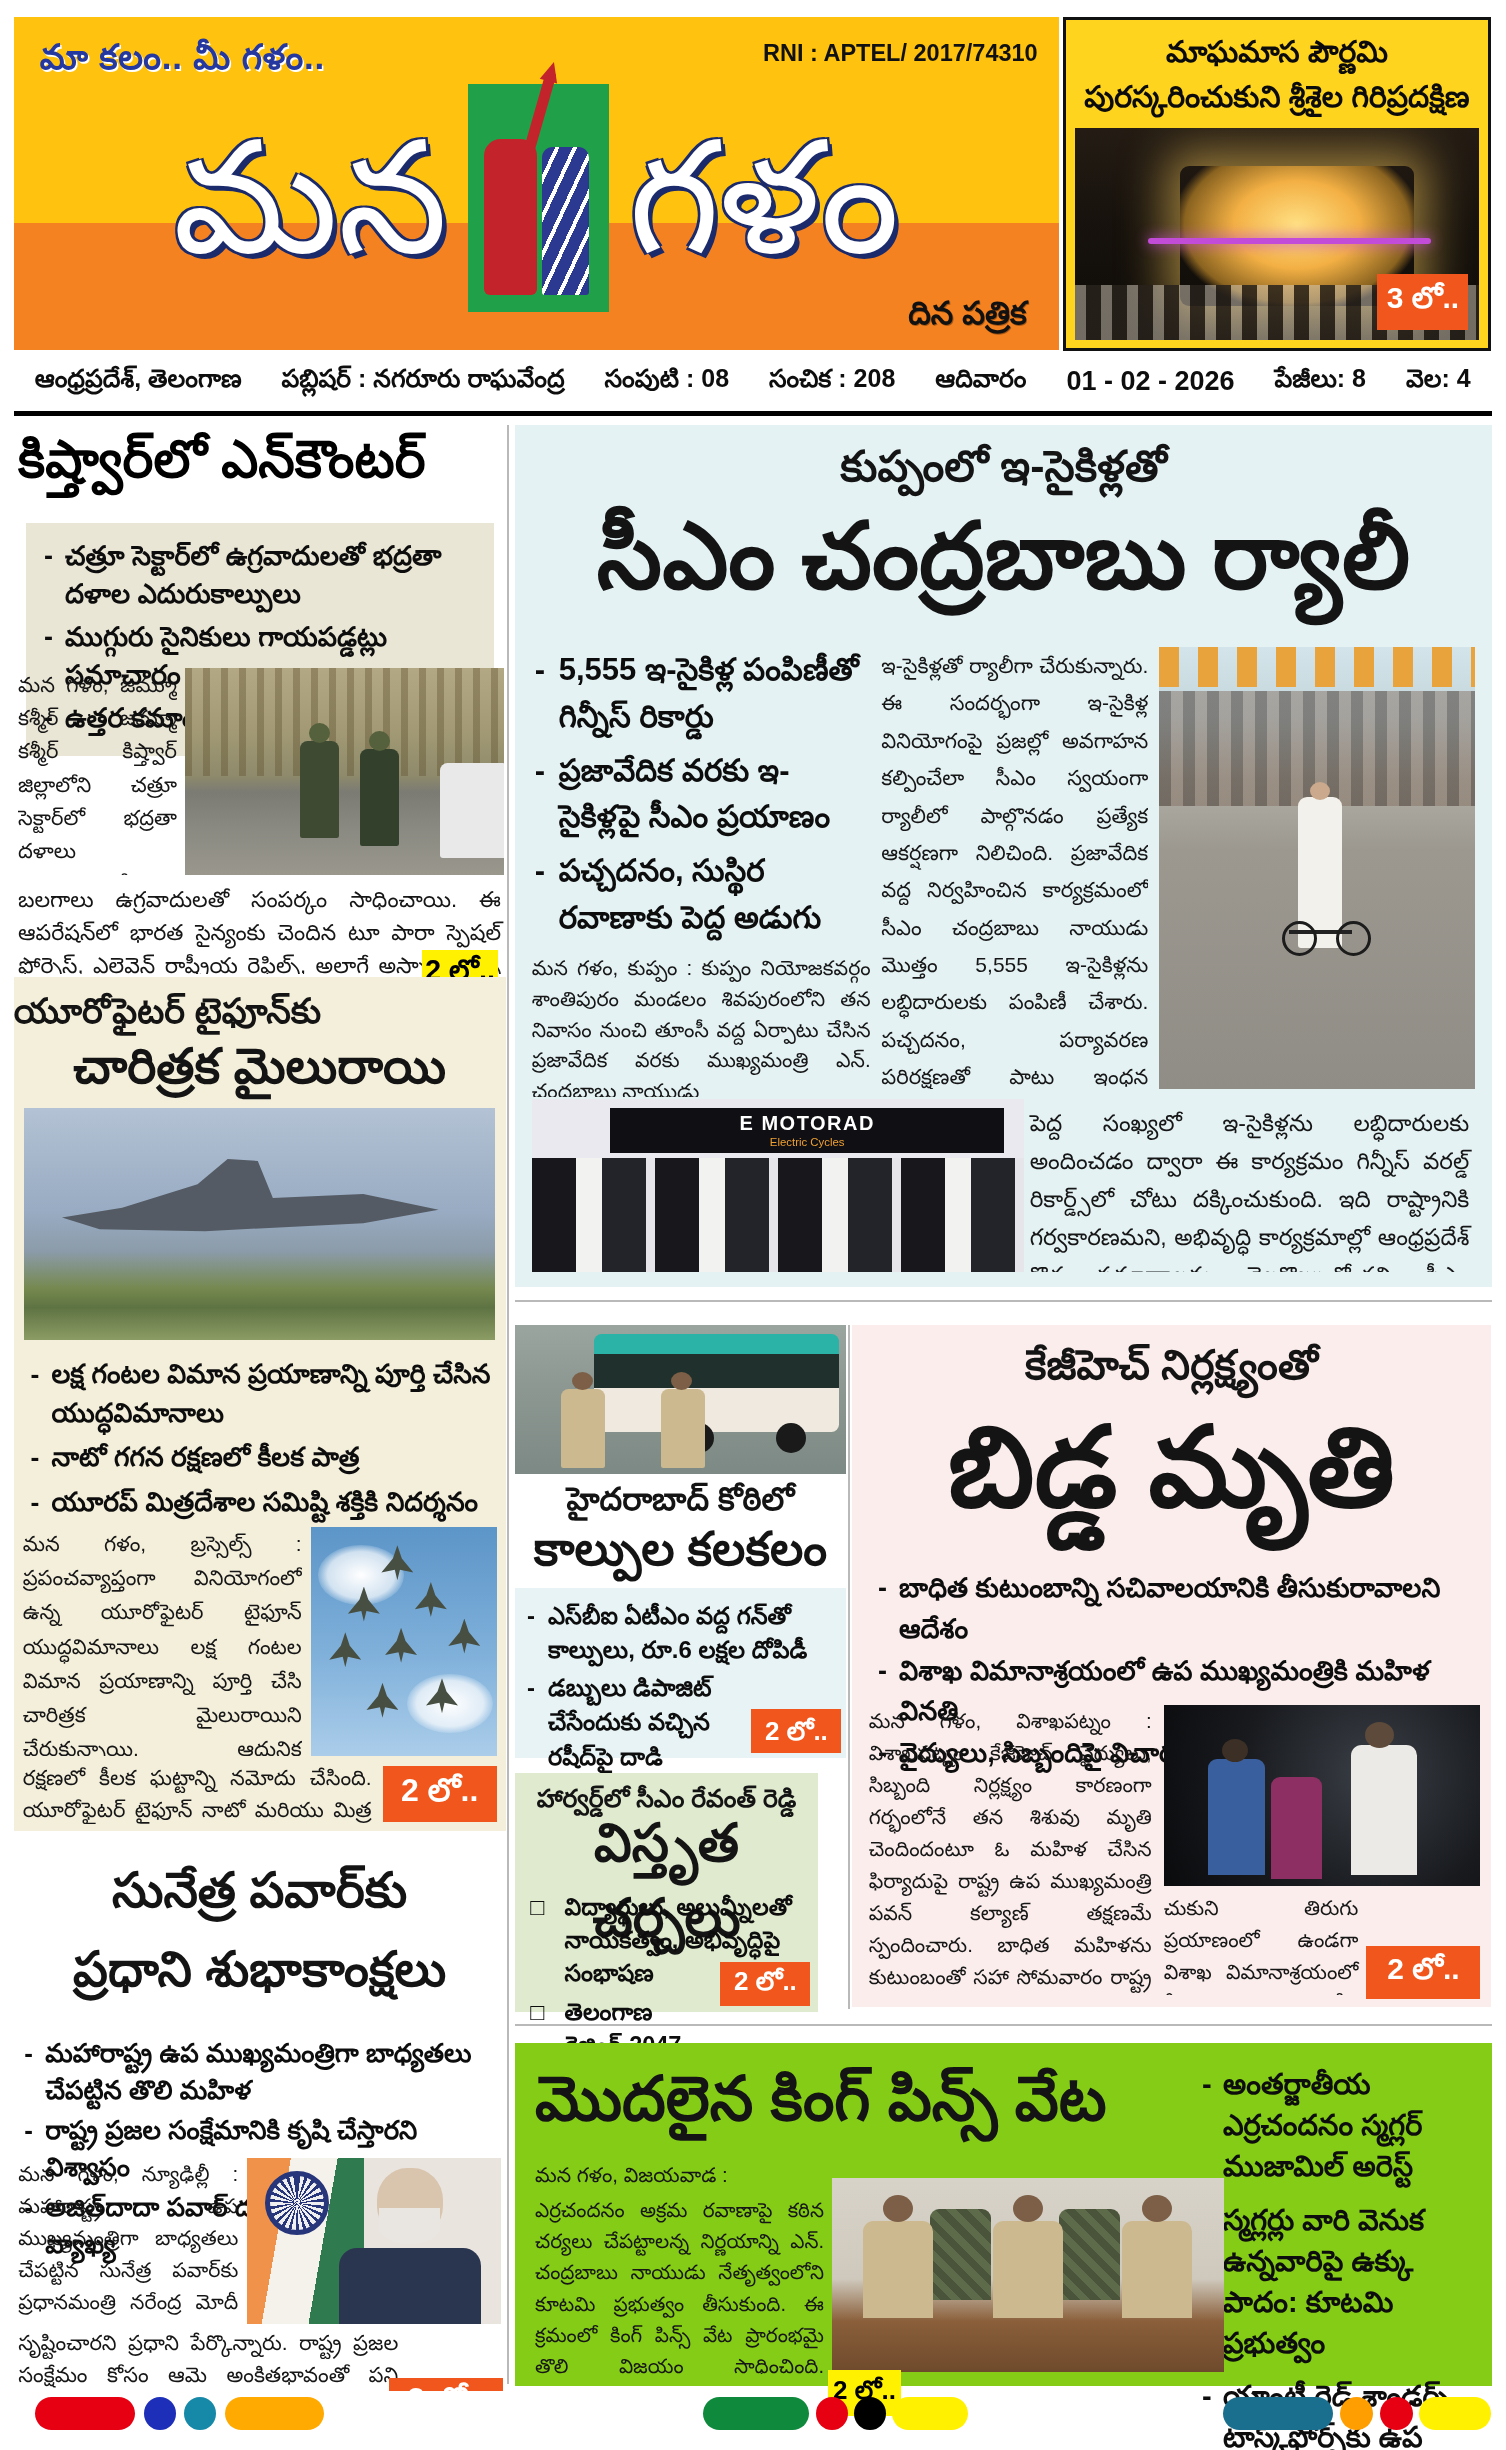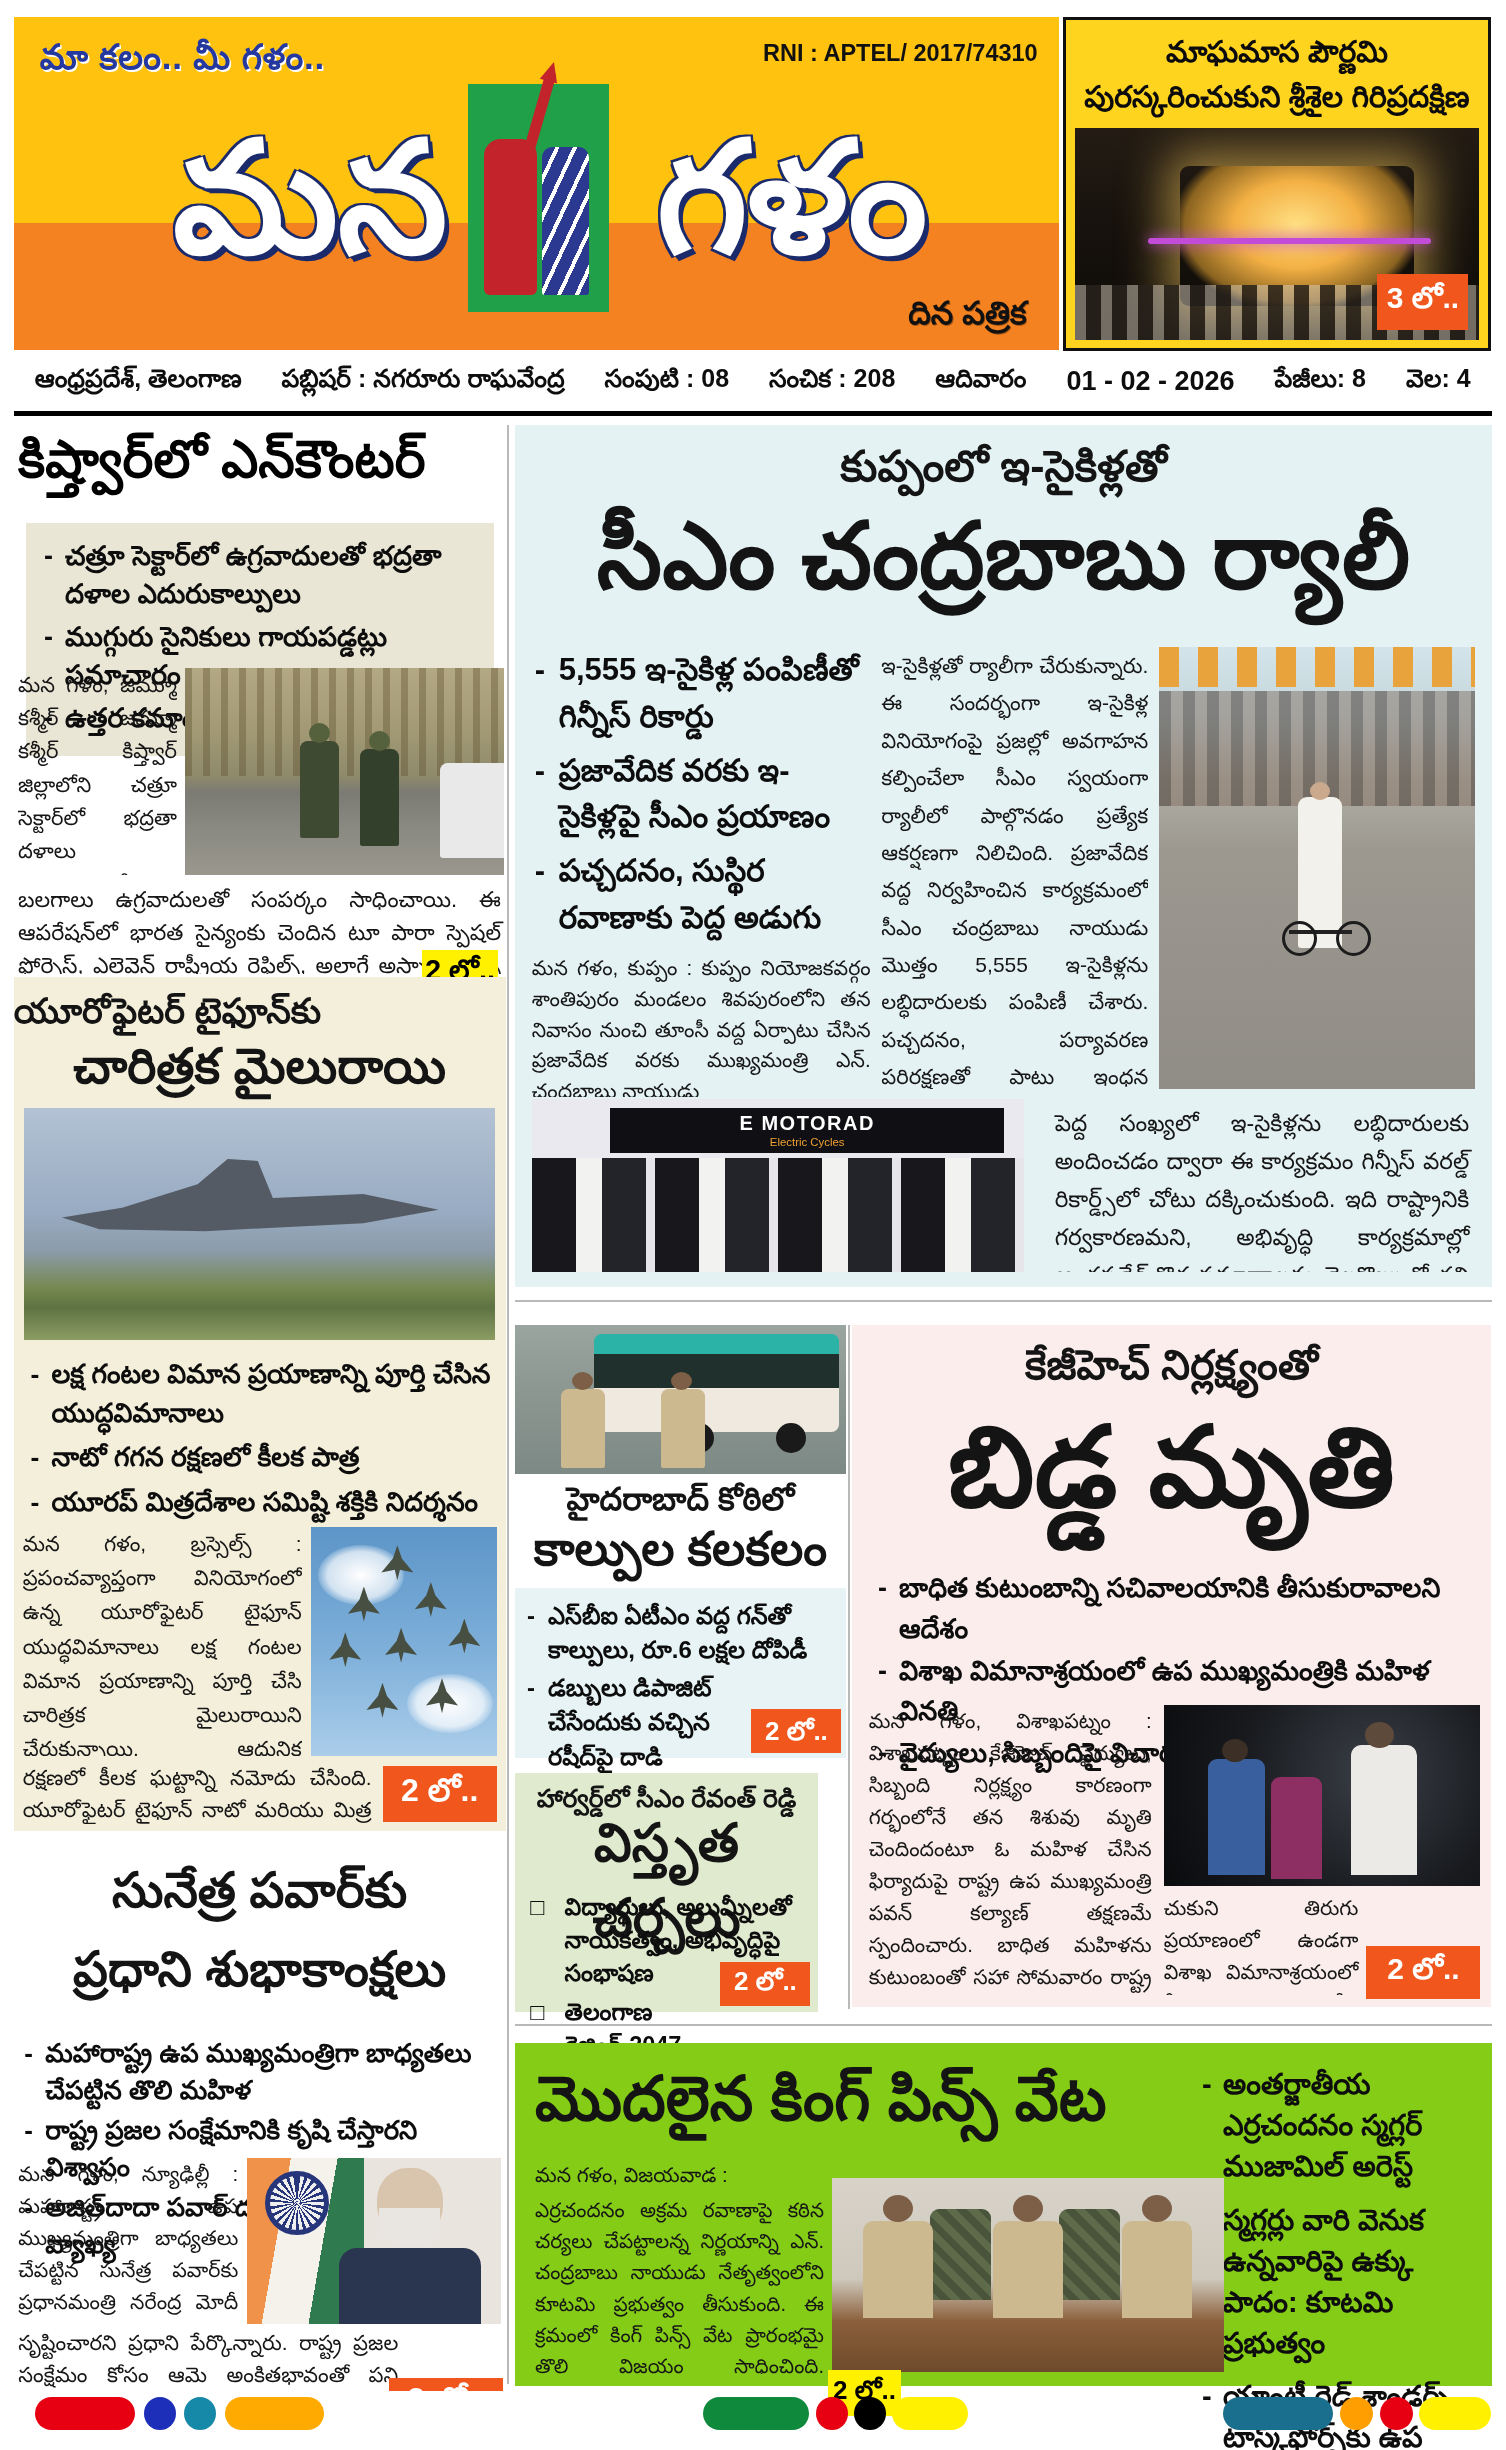--- a/index.html
+++ b/index.html
@@ -8,22 +8,22 @@
   #page { position:relative; width:1507px; height:2450px; background:#ffffff; margin:0 auto; overflow:hidden; color:#141414; }
   .abs { position:absolute; }
 
   
   #masthead { left:13.7px; top:16.7px; width:1045px; height:333px;
     background:linear-gradient(180deg,#FFC20E 0 62%,#F58220 62% 100%); overflow:hidden; }
   .mast-tagline { position:absolute; left:26px; top:20px; font-size:35px; font-weight:900; color:#2438A0;
     text-shadow:1.5px 1.5px 0 #ffffff; letter-spacing:0.8px; }
   .mast-rni { position:absolute; right:21px; top:23px; font-size:23.5px; font-weight:800; color:#111; }
   .mast-logo { position:absolute; left:0; right:0; top:67px; display:flex; justify-content:center; align-items:center; gap:20px; }
-  .mast-word { font-size:156px; line-height:1; font-weight:700; color:#ffffff;
-    text-shadow:4.6px 4.6px 0 #1b2a6b,-2.3px -2.3px 0 #1b2a6b,2.3px -2.3px 0 #1b2a6b,-2.3px 2.3px 0 #1b2a6b,2.3px 2.3px 0 #1b2a6b;margin-left:28px; }
+  .mast-word { font-size:156px; line-height:1; font-weight:400; color:#ffffff;
+    text-shadow:4.6px 4.6px 0 #1b2a6b,-2.3px -2.3px 0 #1b2a6b,2.3px -2.3px 0 #1b2a6b,-2.3px 2.3px 0 #1b2a6b,2.3px 2.3px 0 #1b2a6b; }
   .emblem { position:relative; width:141px; height:228px; background:#21A04A; flex:0 0 auto; }
   .emblem .fist { position:absolute; left:16.7px; bottom:16.7px; width:53px; height:156px; background:#C3242B; border-radius:16.7px 16.7px 6px 6px; }
   .emblem .sleeve { position:absolute; right:20px; bottom:16.7px; width:47px; height:148px;
     background:repeating-linear-gradient(115deg,#2B3990 0 12px,#ffffff 12px 16px); border-radius:10.6px 10.6px 3px 3px; }
   .emblem .pencil { position:absolute; left:59px; top:-13.7px; width:11.4px; height:137px; background:#C3242B; transform:rotate(16deg); border-radius:2.3px; }
   .emblem .pencil::before { content:""; position:absolute; left:-3.8px; top:-20px; border:9px solid transparent; border-bottom:20px solid #C3242B; }
   .mast-sub { position:absolute; right:32px; bottom:10.6px; font-size:32px; font-weight:900; color:#111;
     text-shadow:0.8px 0.8px 0 #00000055; }
 
   
@@ -132,21 +132,21 @@
   .ph-cycle { flex:1; background:linear-gradient(180deg,#d3e4ea 0%,#c4d5da 16%,#b0afa6 30%,#9c9890 46%,#908d86 100%); }
   .ph-cycle .flags { position:absolute; top:0; left:0; right:0; height:9%;
     background:repeating-linear-gradient(90deg,#e8a33d 0 20px,rgba(0,0,0,0) 20px 39px); }
   .ph-cycle .crowd { position:absolute; top:10%; left:0; right:0; height:26%;
     background:repeating-linear-gradient(90deg,rgba(70,58,50,.55) 0 12px,rgba(133,112,98,.5) 12px 24px); }
   .ph-cycle .cm { position:absolute; left:44%; top:34%; width:14%; height:34%; background:#f3f1ec; border-radius:9px 9px 3px 3px; }
   .ph-cycle .cm::before { content:""; position:absolute; left:28%; top:-15px; width:20px; height:18px; background:#caa98c; border-radius:50%; }
   .ph-cycle .bike { position:absolute; left:41%; top:64%; width:20%; height:3.8px; background:#222; }
   .ph-cycle .w1,.ph-cycle .w2 { position:absolute; top:62%; width:35px; height:35px; border:3.8px solid #1c1c1c; border-radius:50%; background:rgba(0,0,0,0); }
   .ph-cycle .w1 { left:39%; } .ph-cycle .w2 { left:56%; }
-  #rally .row2 { position:absolute; top:674px; left:16.7px; right:16.7px; height:173px; display:flex; gap:25px; }
+  #rally .row2 { position:absolute; top:674px; left:16.7px; right:16.7px; height:173px; display:flex; gap:0; }
   .ph-group { width:492px; background:#e9e9ef; }
   .ph-group .banner { position:absolute; left:16%; top:5%; right:4%; height:26%; background:#101014; color:#fff;
     display:flex; flex-direction:column; align-items:center; justify-content:center; gap:1.5px; }
   .ph-group .banner .b1 { font-size:20px; font-weight:900; letter-spacing:1.5px; }
   .ph-group .banner .b2 { font-size:11.4px; color:#f0a030; }
   .ph-group .figs { position:absolute; left:0; right:0; bottom:0; height:66%;
     background:repeating-linear-gradient(90deg,#17171c 0 44px,#f2f2f0 44px 70px,#23232a 70px 114px,#e6e6ea 114px 123px); }
   #rally .row2 .outro { flex:1; font-size:23px; line-height:1.66; padding:4.6px 6px; overflow:hidden; }
 
   

